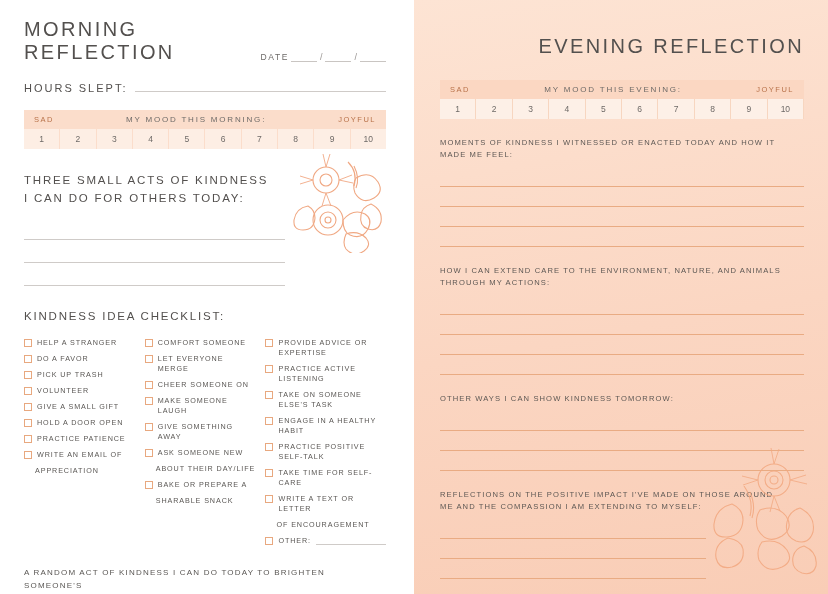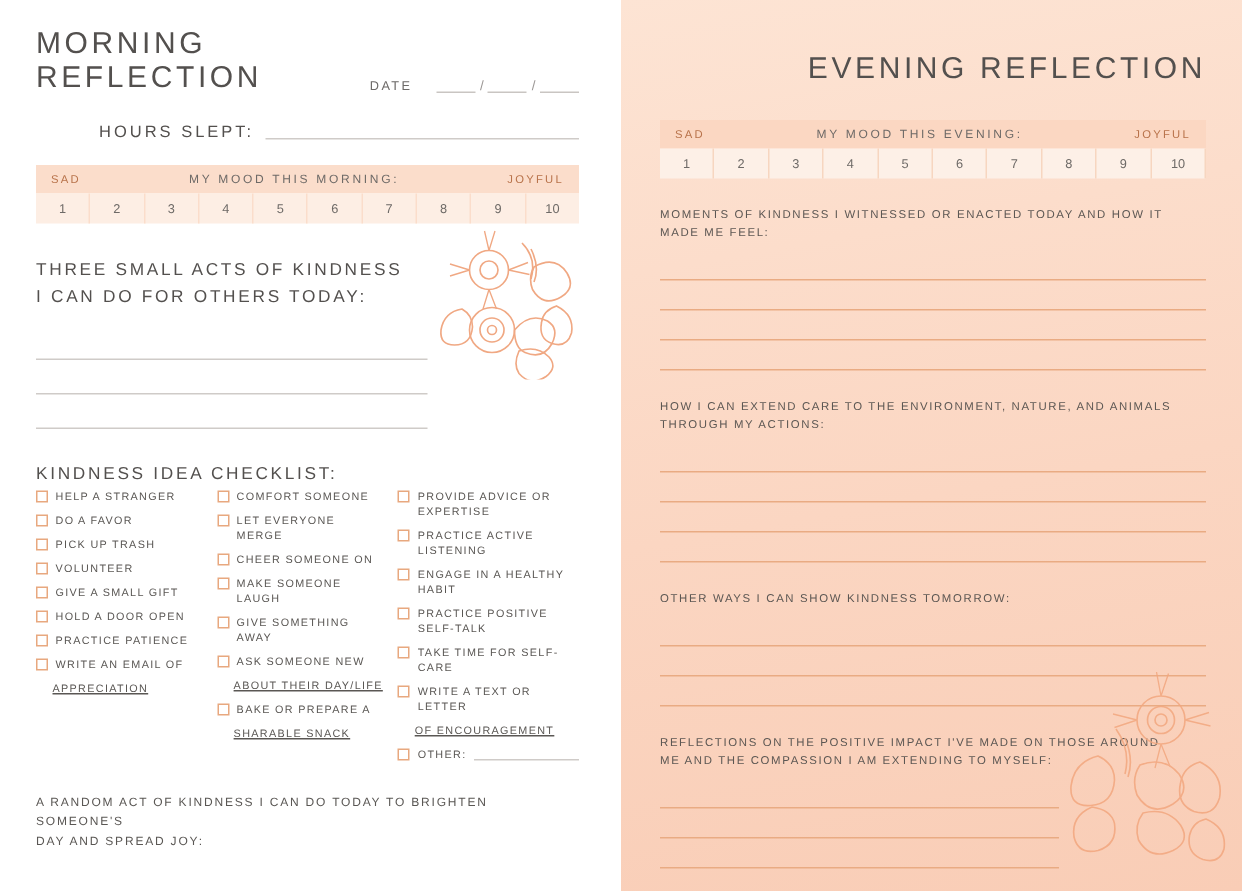--- a/index.html
+++ b/index.html
@@ -52,21 +52,21 @@
     align-items: flex-end;
     justify-content: space-between;
   }
   .title-right {
     text-align: right;
     width: 100%;
   }
   .date-block {
     display: flex;
     align-items: flex-end;
-    gap: 16px;
+    gap: 2px;
     padding-bottom: 2px;
   }
   .date-label {
     font-size: 8.5px;
     letter-spacing: 1.6px;
     color: #6d6a68;
     text-transform: uppercase;
   }
   .date-slots {
     display: flex;
@@ -76,24 +76,23 @@
     color: #9b9795;
   }
   .date-line {
     display: inline-block;
     width: 26px;
     border-bottom: 1px solid #c9c5c2;
     height: 10px;
   }
   .hours-row {
     display: flex;
-    align-items: center;
+    align-items: flex-start;
     gap: 8px;
     margin-top: 18px;
-    margin-left: 42px;
   }
   .label-caps {
     font-size: 11px;
     letter-spacing: 2px;
     color: #53504e;
     text-transform: uppercase;
     white-space: nowrap;
   }
   .rule {
     flex: 1;
@@ -159,42 +158,42 @@
   .checklist-title {
     margin-top: 24px;
     font-size: 11.5px;
     letter-spacing: 1.8px;
     color: #53504e;
     text-transform: uppercase;
   }
   .cols {
     display: flex;
     gap: 10px;
-    margin-top: 4px;
+    margin-top: 16px;
   }
   .col { width: 33.3%; }
   .chk {
     display: flex;
     align-items: flex-start;
     gap: 5px;
     margin-bottom: 6px;
     font-size: 7.2px;
     letter-spacing: 0.9px;
     color: #5a5754;
     text-transform: uppercase;
     line-height: 10px;
   }
   .box {
     width: 6px;
     height: 6px;
     border: 1px solid #e8a87f;
     flex: 0 0 auto;
     margin-top: 1px;
   }
-  .chk.cont { padding-left: 11px; text-decoration: underline; }
+  .chk.cont { padding-left: 11px; }
   .other-line {
     display: inline-block;
     border-bottom: 1px solid #cfcbc8;
     width: 72px;
     height: 8px;
   }
   .bottom-prompt {
     margin-top: 14px;
     font-size: 8px;
     letter-spacing: 1.2px;
@@ -365,20 +364,24 @@
           </div>
       </div>
       <div class="col">
         <div class="chk">
             <span class="box"></span>
             <span>PROVIDE ADVICE OR EXPERTISE</span>
           </div>
         <div class="chk">
             <span class="box"></span>
             <span>PRACTICE ACTIVE LISTENING</span>
+          </div>
+        <div class="chk">
+            <span class="box"></span>
+            <span>TAKE ON SOMEONE ELSE'S TASK</span>
           </div>
         <div class="chk">
             <span class="box"></span>
             <span>ENGAGE IN A HEALTHY HABIT</span>
           </div>
         <div class="chk">
             <span class="box"></span>
             <span>PRACTICE POSITIVE SELF-TALK</span>
           </div>
         <div class="chk">

